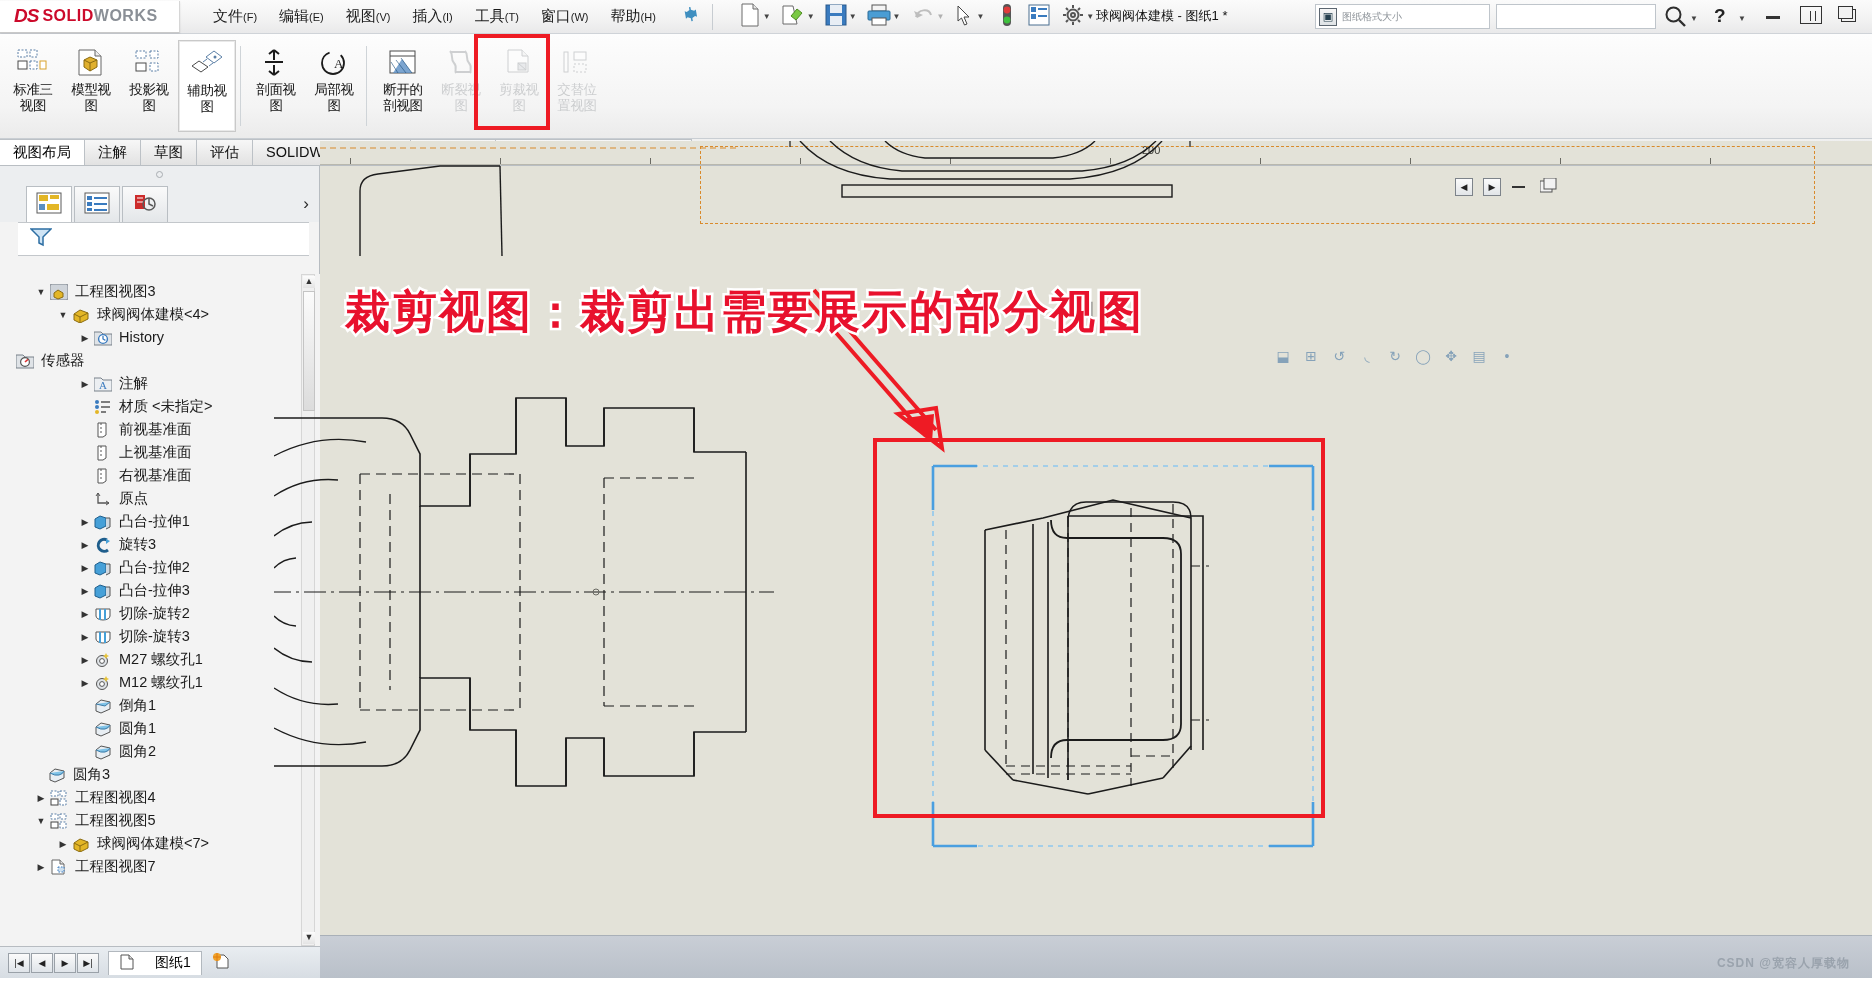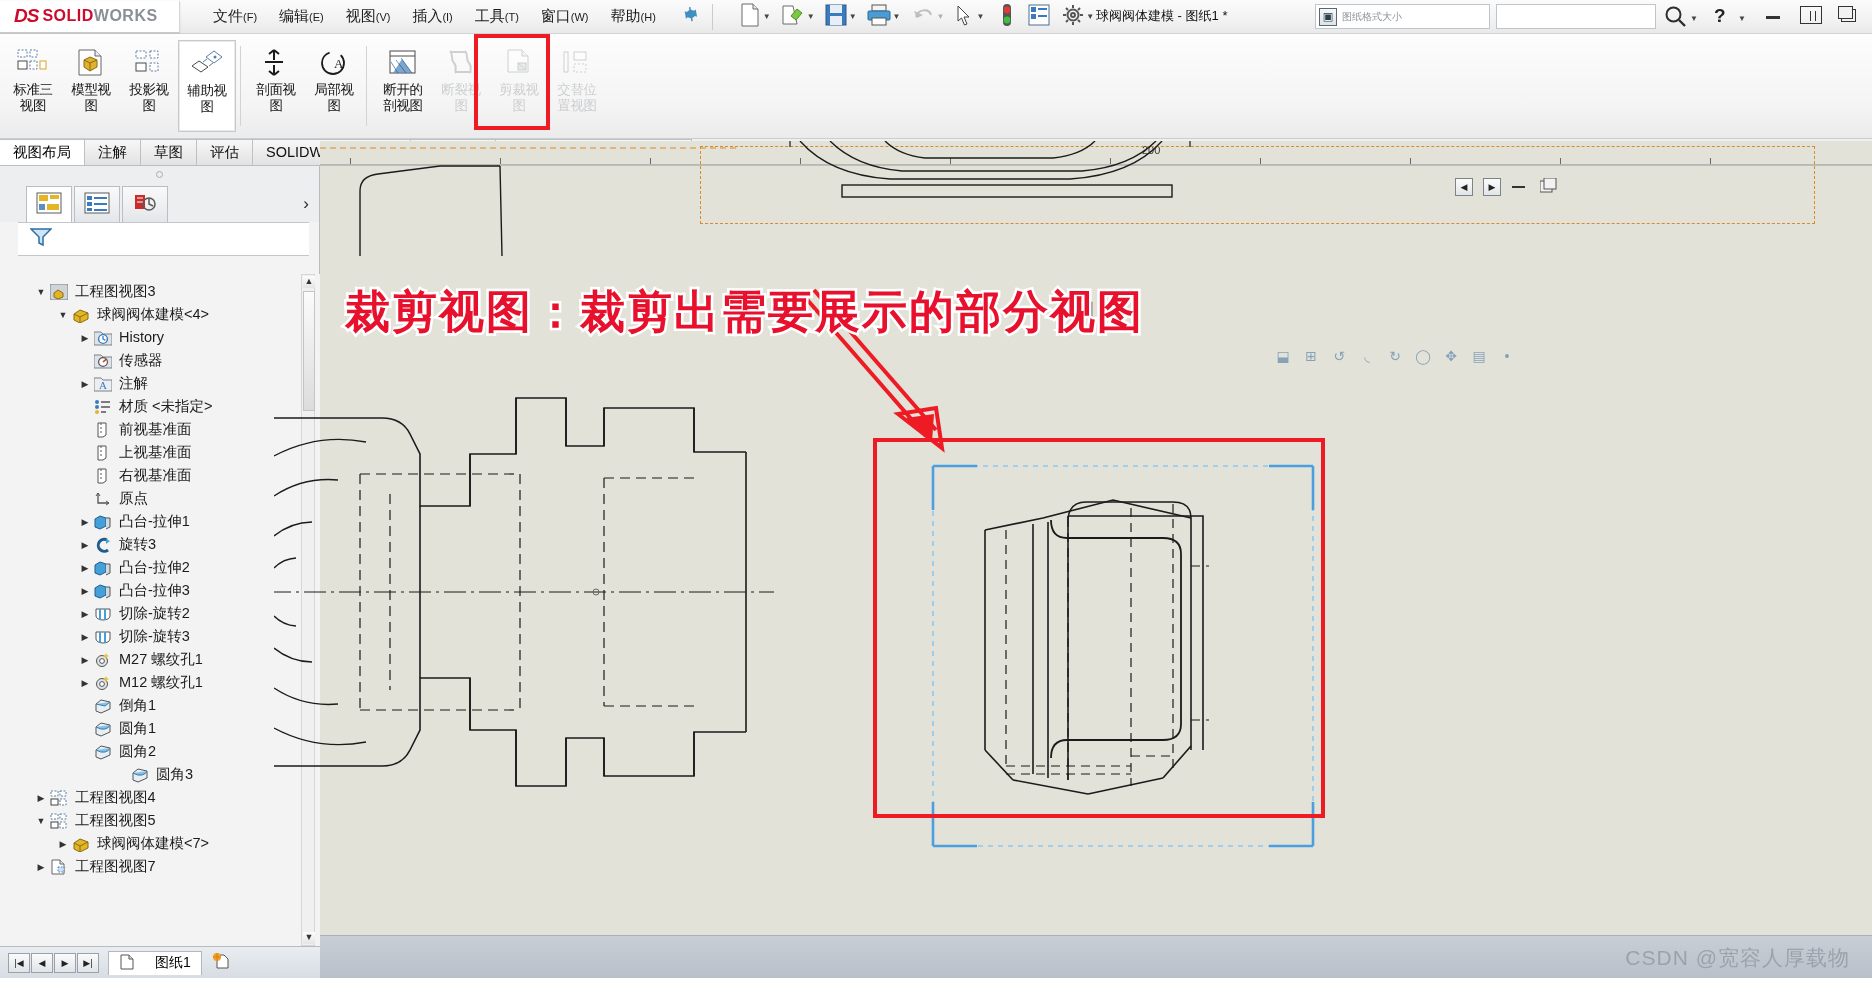--- a/index.html
+++ b/index.html
@@ -166,21 +166,21 @@
   .rtick { position:absolute; bottom:0; width:1px; height:6px; background:#6a6a63; }
   .rnum { position:absolute; font-size:11px; color:#3a3a34; top:3px;margin-left:44px; }
   .lvtick { position:absolute; left:10px; width:6px; height:1px; background:#6a6a63; }
   .lvnum { position:absolute; font-size:11px; color:#3a3a34; left:1px; writing-mode:vertical-rl; }
 
   .sheet-bottom-bar {
     position:absolute; left:320px; top:935px; width:1552px; height:43px;
     background:linear-gradient(#c9ced6,#b9c0c9);
     border-top:1px solid #a9b0b8;
   }
-  .csdn-wm { position:absolute; right:22px; bottom:6px; font-size:21px; color:#9aa3ad; letter-spacing:1px; }
+  .csdn-wm { position:absolute; right:22px; bottom:6px; font-size:12px; color:#9aa3ad; letter-spacing:1px;font-weight:bold; }
 
   
   .vc { position:absolute; top:12px; width:18px; height:18px; border:1px solid #7d838a;
         background:linear-gradient(#fbfbfb,#e2e5e8); display:flex;align-items:center;justify-content:center;
         font-size:9px; color:#222;}
   .vc-min { position:absolute; top:20px; width:13px;height:2px;background:#333;}
   .vc-res { position:absolute; top:12px; width:17px;height:15px; }
 
   
   .orangeframe { position:absolute; border:1px dashed #d98a2b; }
@@ -599,21 +599,21 @@
           <div class="tw">▶</div>
           <div class="ticon">
             <svg width="18" height="16" viewBox="0 0 18 16">
               <path d="M0 2h7l2 2h9v11H0z" fill="#dfe3e7" stroke="#78818a"></path>
               <circle cx="9" cy="9" r="4.4" fill="#fff" stroke="#3a7bbf" stroke-width="1.4"></circle>
               <path d="M9 6v3l2.4 1.4" stroke="#3a7bbf" stroke-width="1.3" fill="none"></path>
             </svg>
           </div>
           <div class="tlabel">History</div>
         </div>
-        <div class="trow" style="padding-left: 78px;">
+        <div class="trow" style="">
           <div class="tw empty"></div>
           <div class="ticon">
             <svg width="18" height="16" viewBox="0 0 18 16">
               <path d="M0 2h7l2 2h9v11H0z" fill="#dfe3e7" stroke="#78818a"></path>
               <circle cx="9" cy="9" r="4.4" fill="#fff" stroke="#555" stroke-width="1.2"></circle>
               <path d="M9 9l3-2.6" stroke="#d33" stroke-width="1.6"></path>
             </svg>
           </div>
           <div class="tlabel">传感器</div>
         </div>
@@ -784,21 +784,21 @@
         <div class="trow" style="padding-left: 78px;">
           <div class="tw empty"></div>
           <div class="ticon">
             <svg width="18" height="16" viewBox="0 0 18 16">
               <path d="M2 6l5-4 9 2v7l-9 4-5-2z" fill="#e8eef3" stroke="#555"></path>
               <path d="M2 6q5 3 9 2t5-4" fill="#7fc3e8" stroke="#3b7ba8"></path>
             </svg>
           </div>
           <div class="tlabel">圆角2</div>
         </div>
-        <div class="trow" style="padding-left: 78px; margin-left: 37px;">
+        <div class="trow" style="padding-left: 32px;">
           <div class="tw empty"></div>
           <div class="ticon">
             <svg width="18" height="16" viewBox="0 0 18 16">
               <path d="M2 6l5-4 9 2v7l-9 4-5-2z" fill="#e8eef3" stroke="#555"></path>
               <path d="M2 6q5 3 9 2t5-4" fill="#7fc3e8" stroke="#3b7ba8"></path>
             </svg>
           </div>
           <div class="tlabel">圆角3</div>
         </div>
         <div class="trow" style="padding-left: 34px;">

